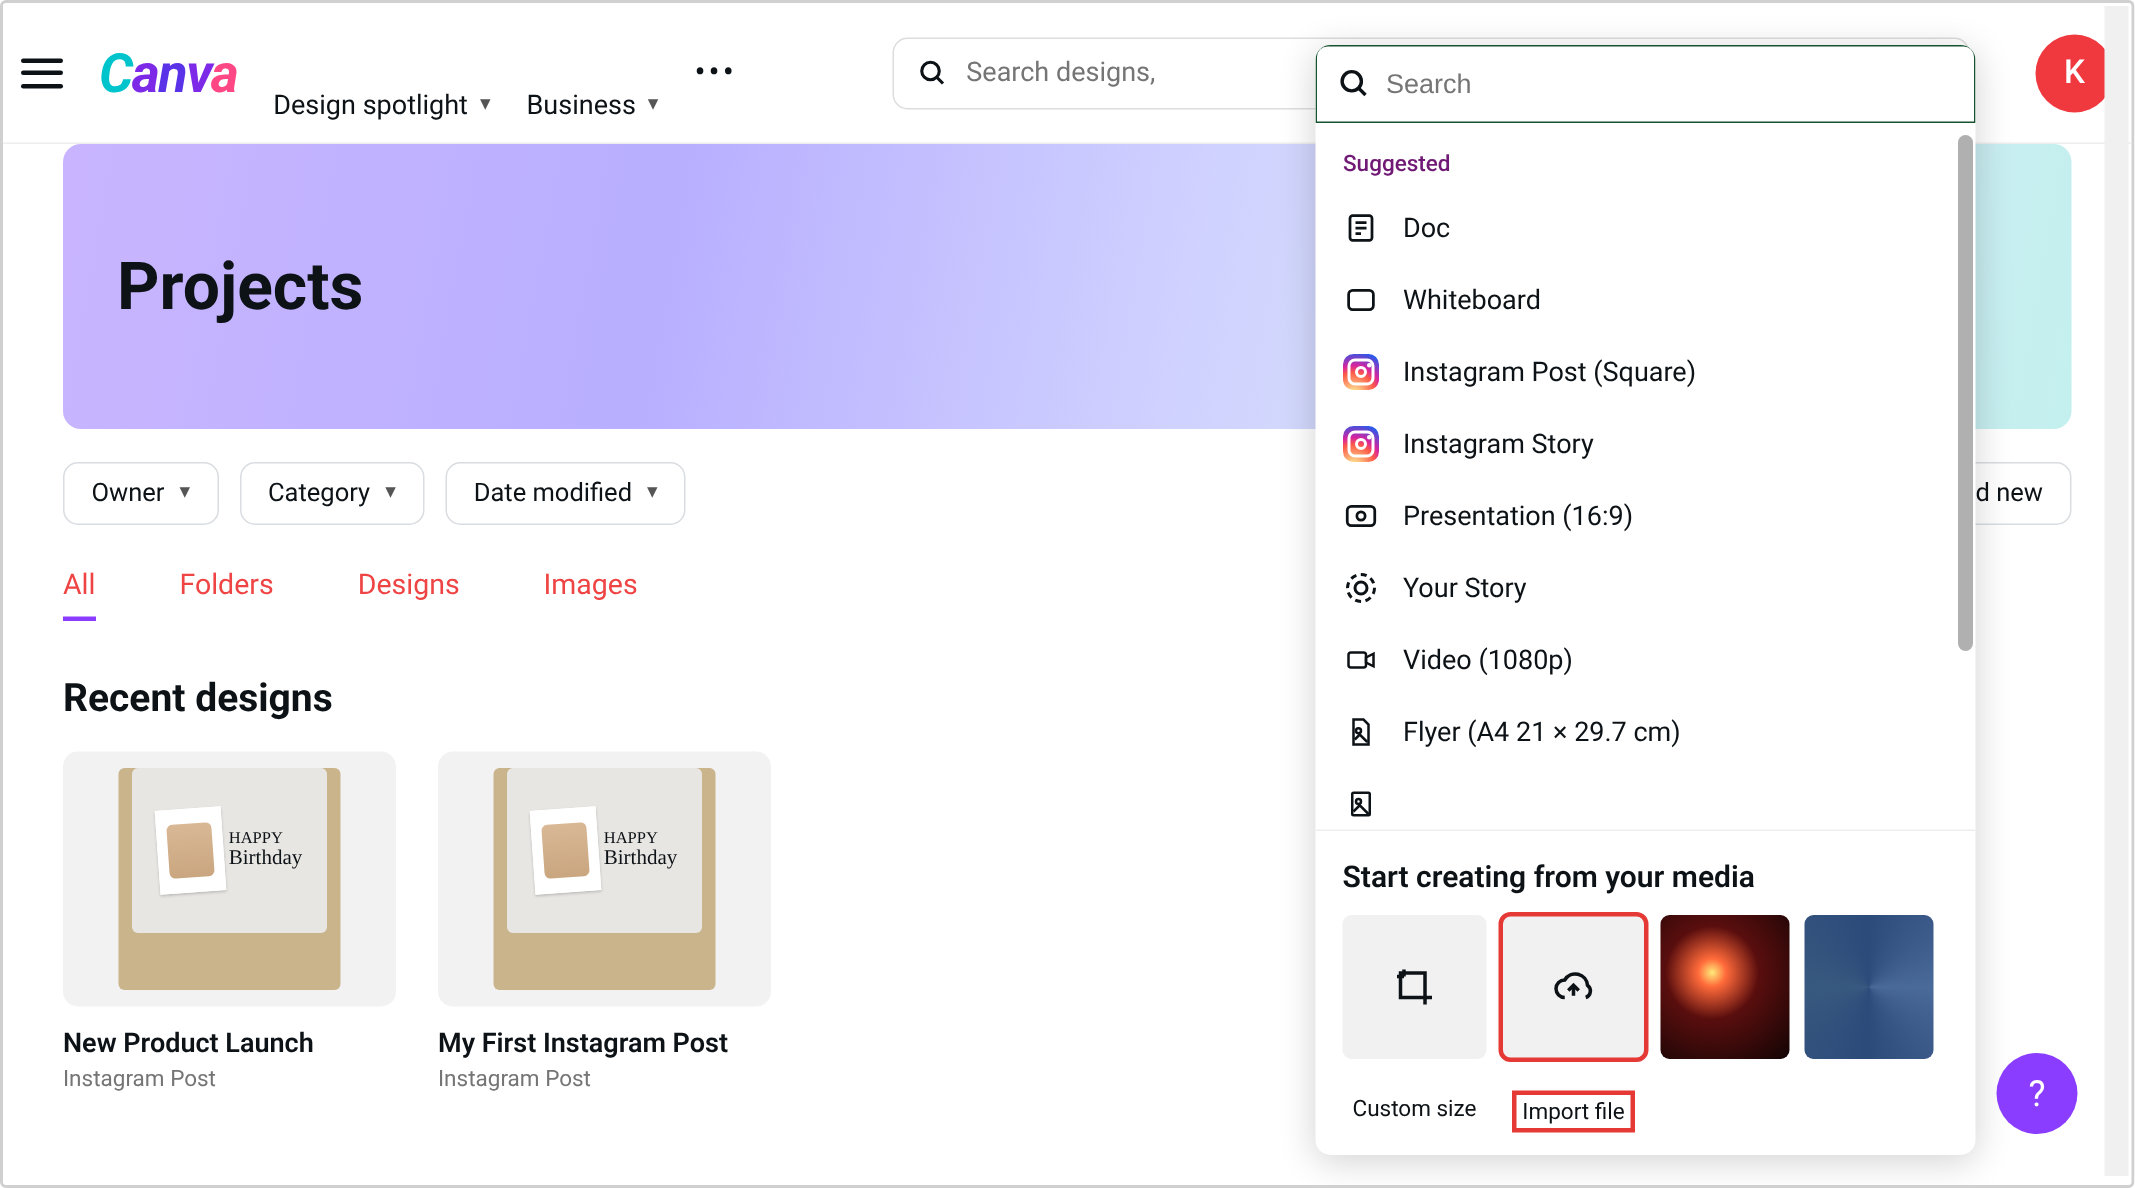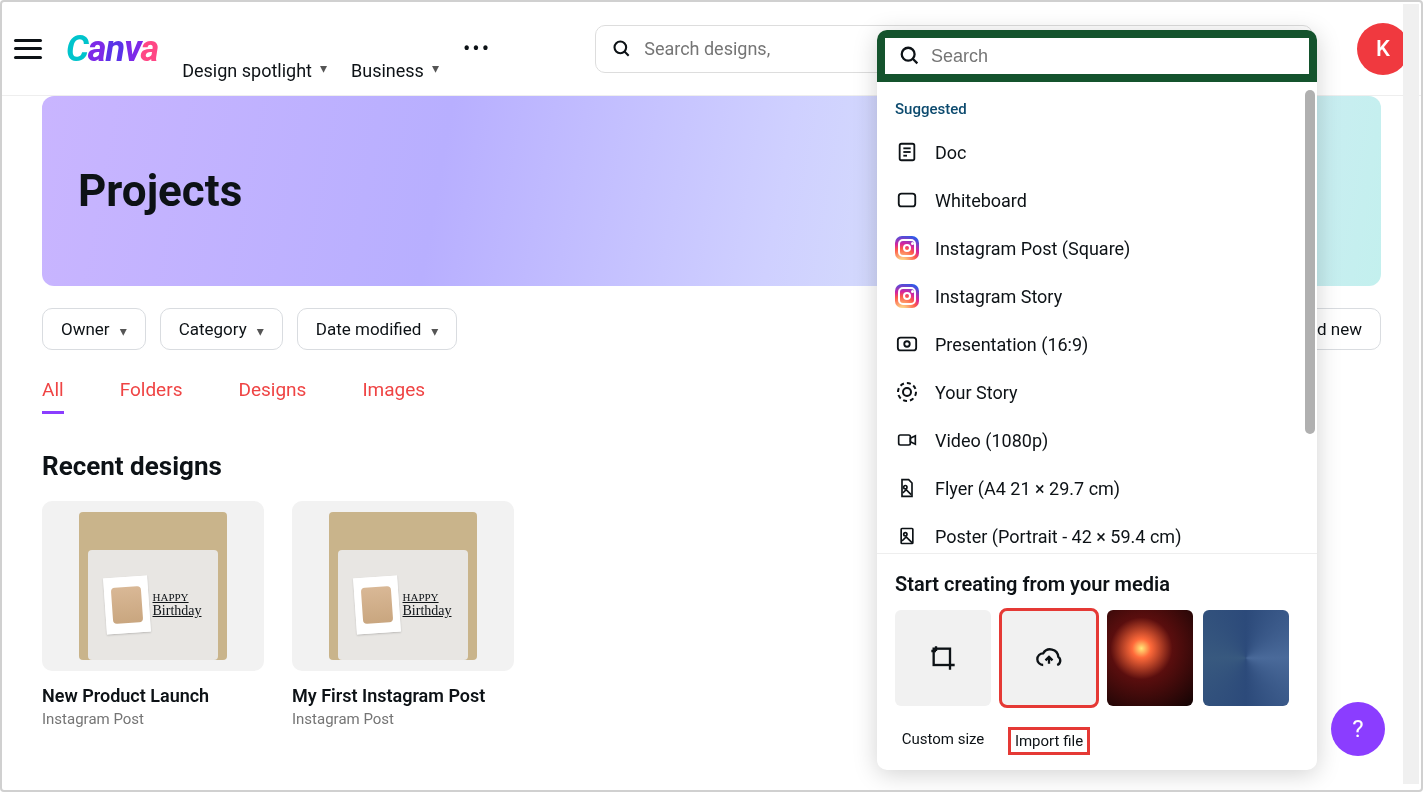--- a/index.html
+++ b/index.html
@@ -13,44 +13,44 @@
 .logo .c1{color:#00c4cc}.logo .c2{color:#7d2ae8}.logo .c3{color:#5a32e8}.logo .c4{color:#7d2ae8}.logo .c5{color:#ff4785}
 .nav-item { display:flex; align-items:flex-start; gap:8px; font-size:18px; cursor:pointer;margin-top:44px; }
 .chev { font-size:14px; color:#555; }
 .more-dots { font-size:22px; letter-spacing:2px; cursor:pointer; }
 .search-bar { flex:1; margin-left:80px; height:48px; border:1px solid #ddd; border-radius:10px; display:flex; align-items:center; padding:0 16px; gap:12px; color:#757575; font-size:18px; }
 .avatar { width:52px; height:52px; border-radius:50%; background:#f0393f; color:#fff; display:flex; align-items:center; justify-content:center; font-size:22px; font-weight:500; margin-left:20px; }
 .content { padding: 0 40px; }
 .hero { margin-top:0; height:190px; border-radius:12px; background: linear-gradient(100deg, #c9b5ff 0%, #b8afff 30%, #cfd0ff 55%, #d9e6f9 75%, #c3f0ee 100%); display:flex; align-items:center; padding:0 36px; }
 .hero h1 { font-size:44px; font-weight:700; }
 .filters { display:flex; gap:14px; margin-top:22px; align-items:center; }
-.pill { border:1px solid #d9dce0; border-radius:10px; padding:10px 18px; font-size:17px; display:flex; align-items:flex-end; gap:10px; cursor:pointer; background:#fff; }
+.pill { border:1px solid #d9dce0; border-radius:10px; padding:10px 18px; font-size:17px; display:flex; align-items:flex-start; gap:10px; cursor:pointer; background:#fff; }
 .add-new { margin-left:auto; }
 .tabs { display:flex; gap:56px; margin-top:28px; border-bottom:1px solid transparent; }
 .tab { font-size:19px; padding-bottom:10px; cursor:pointer; color:#ef4444; }
 .tab.active { border-bottom:3px solid #8b3dff; }
 .section-title { font-size:26px; font-weight:700; margin-top:36px; }
 .cards { display:flex; gap:28px; margin-top:20px; }
 .card { width:222px; }
 .thumb { width:222px; height:170px; border-radius:10px; background:#f2f2f2; display:flex; align-items:center; justify-content:center; }
-.thumb-inner { width:148px; height:148px; background:#c9b48b; border-radius:4px; position:relative; display:flex; align-items:flex-end; justify-content:center;text-decoration:underline; }
+.thumb-inner { width:148px; height:148px; background:#c9b48b; border-radius:4px; position:relative; display:flex; align-items:flex-start; justify-content:center; }
 .paper { width:130px; height:110px; background:#e8e6e3; border-radius:4px; display:flex; align-items:center; justify-content:center; gap:4px; }
 .photo { width:44px; height:56px; background:#fff; border:2px solid #fff; box-shadow:0 1px 2px rgba(0,0,0,0.2); transform:rotate(-4deg); display:flex; align-items:center; justify-content:center; font-size:9px; }
 .photo .face{width:30px;height:36px;background:linear-gradient(#d9b896,#c9a67f);border-radius:4px;}
 .bday { font-size:11px; font-family:cursive; }
 .card-title { font-size:18px; font-weight:600; margin-top:14px; }
 .card-sub { font-size:15px; color:#757575; margin-top:4px; }
 
 
 .panel { position:absolute; right:104px; top:28px; width:440px; height:740px; background:#fff; border-radius:10px; box-shadow:0 4px 24px rgba(0,0,0,0.18); display:flex; flex-direction:column; overflow:hidden; }
-.panel-search { margin:0 0 4px 0; height:52px; border:8px solid #14532d; border-radius:8px 8px 0 0; display:flex; align-items:center; padding:0 14px; gap:10px; }
+.panel-search { margin:0 0 4px 0; height:52px; border:1px solid #14532d; border-radius:8px 8px 0 0; display:flex; align-items:center; padding:0 14px; gap:10px; }
 .panel-search input { border:none; outline:none; font-size:18px; flex:1; color:#555; }
 .panel-body { flex:1; overflow-y:auto; position:relative; }
 .panel-scroll { position:absolute; right:2px; top:4px; width:10px; height:344px; background:#b0b0b0; border-radius:5px; }
-.sugg-label { padding:14px 18px 10px; font-size:15px; color:#0c4a6e; font-weight:500; }
+.sugg-label { padding:14px 18px 10px; font-size:15px; color:#701a75; font-weight:500; }
 .sugg-item { display:flex; align-items:center; gap:16px; padding:12px 18px; font-size:18px; cursor:pointer; }
 .sicon { width:24px; height:24px; display:flex; align-items:center; justify-content:center; }
 .ig-grad { background: radial-gradient(circle at 30% 110%, #fdf497 0%, #fd5949 45%, #d6249f 60%, #285AEB 90%); border-radius:7px; position:relative; }
 .ig-grad::after{content:'';position:absolute;inset:3px;border:2px solid #fff;border-radius:5px;}
 .ig-grad::before{content:'';position:absolute;top:6px;right:5px;width:3px;height:3px;background:#fff;border-radius:50%;}
 .ig-circle{position:absolute;top:50%;left:50%;width:8px;height:8px;border:2px solid #fff;border-radius:50%;transform:translate(-50%,-50%);}
 .media-section { border-top:1px solid #eee; padding:18px; }
 .media-title { font-size:20px; font-weight:600; margin-bottom:14px; }
 .media-row { display:flex; gap:10px; }
 .media-tile { width:96px; text-align:center; }
@@ -249,21 +249,20 @@
         <span>Flyer (A4 21 × 29.7 cm)</span>
       </div>
       <div class="sugg-item">
         <span class="sicon">
             <svg width="20" height="24" viewBox="0 0 24 24" fill="none" stroke="#0d1216" stroke-width="2">
               <rect x="5" y="3" width="14" height="18" rx="1"></rect>
               <circle cx="10" cy="10" r="2"></circle>
               <path d="M6 18 L11 13 L18 20"></path>
             </svg>
           </span>
-        <span>Poster (Portrait - 42 × 59.4 cm)</span>
       </div>
     </div>
 
     <div class="media-section">
       <div class="media-title">Start creating from your media</div>
       <div class="media-row">
         <div class="media-tile">
           <div class="media-box">
             <svg width="28" height="28" viewBox="0 0 24 24" fill="none" stroke="#0d1216" stroke-width="2">
                 <rect x="4" y="4" width="14" height="14"></rect>

